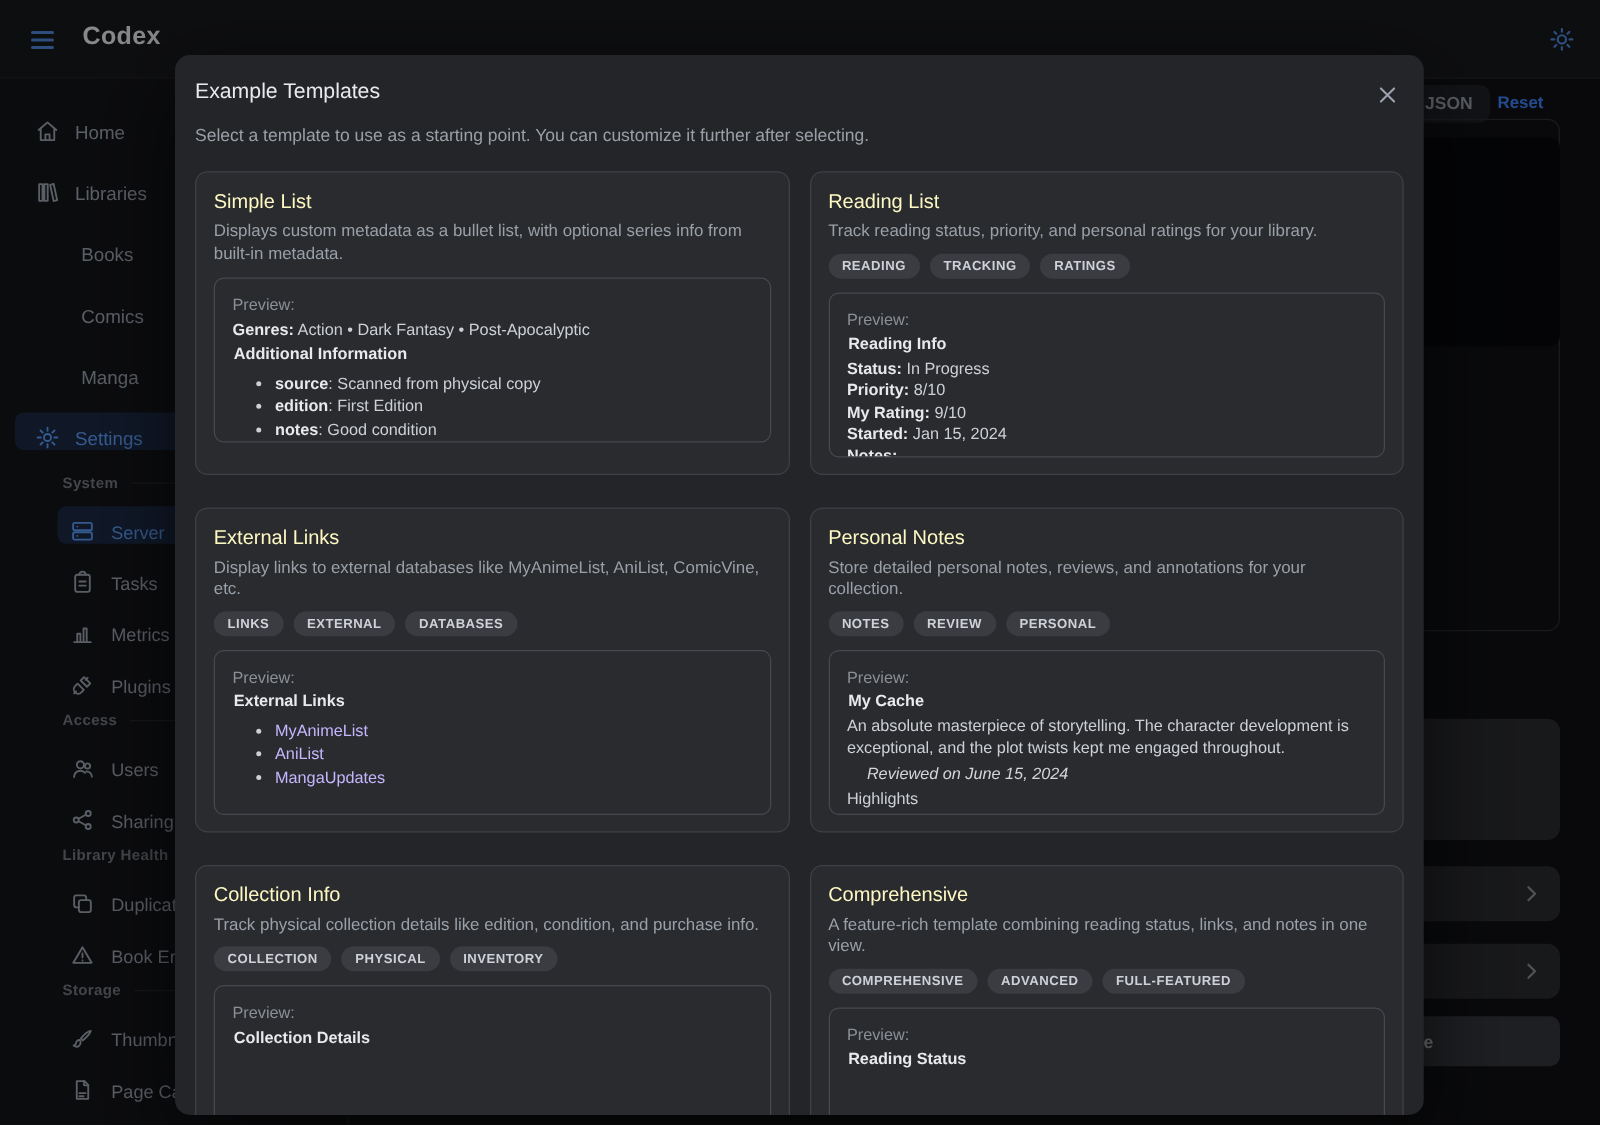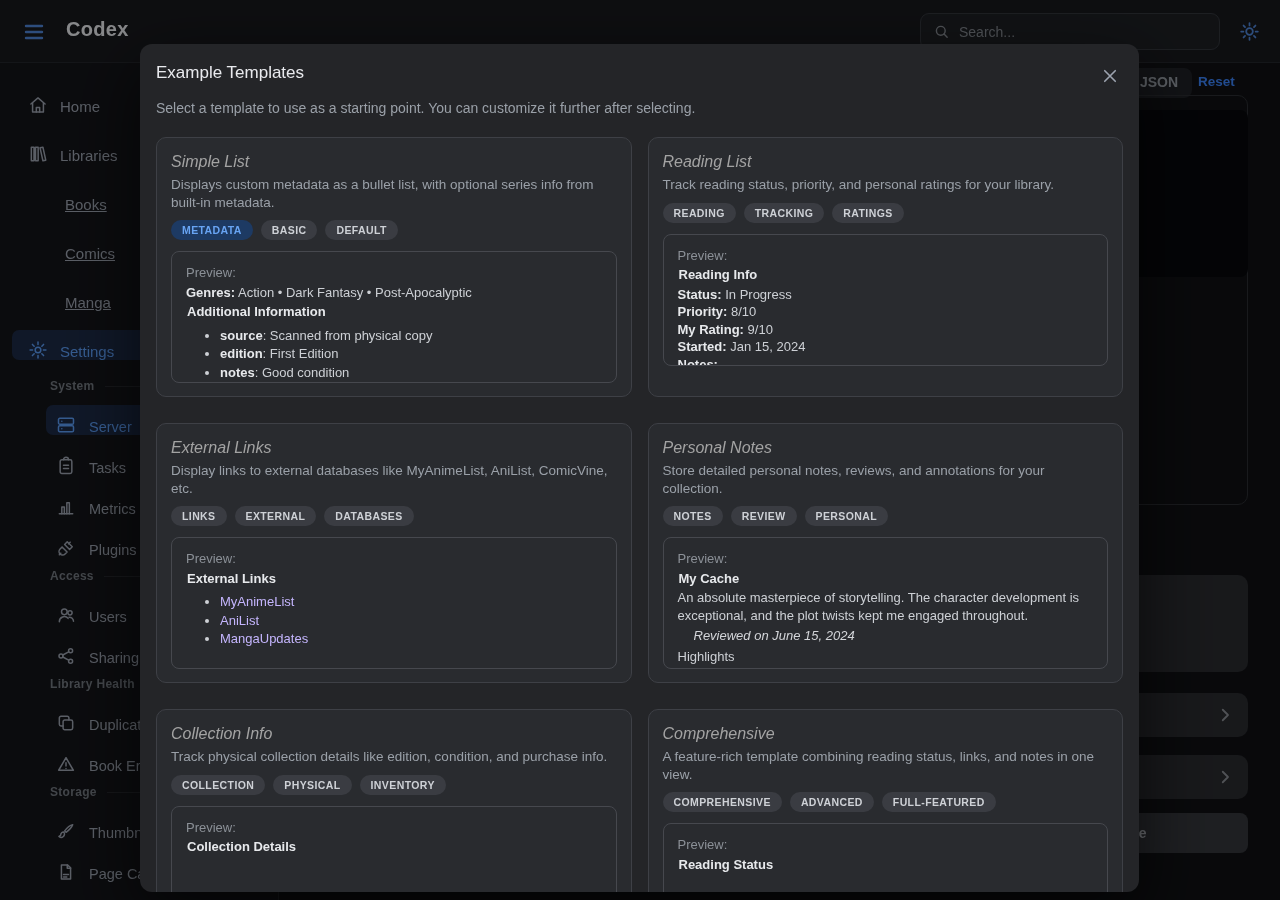--- a/index.html
+++ b/index.html
@@ -26,21 +26,21 @@
     color:#4f86d8; cursor:pointer; }
 
   
   .sidebar { position:absolute; top:63px; left:0; bottom:0; width:279px;
     background:#141519; border-right:1px solid #24262b; padding-top:22px; overflow:hidden; }
   .nav-item { display:flex; align-items:flex-end; gap:12px; height:30px;
     margin:0 12px 19px 12px; padding-left:16px; border-radius:7px;
     color:#9ca3af; font-size:15px; cursor:pointer; }
   .nav-item .icn { width:20px; height:20px; display:flex; flex:none; }
   .icn svg { width:100%; height:100%; }
-  .nav-item.indent { padding-left:53px;text-decoration:underline; }
+  .nav-item.indent { padding-left:53px; }
   .nav-item.sub { margin:0 12px 11px 46px; padding-left:10px; font-size:14.5px; gap:13px; }
   .nav-item.active { background:#1c2a45; color:#5b9cf5; }
   .nav-section { display:flex; align-items:center; gap:10px; margin:6px 14px 12px 50px;
     font-size:12px; font-weight:700; color:#737980; letter-spacing:.3px; }
   .nav-section .line { flex:1; height:1px; background:#26282d; }
 
   
   .json-tab { position:absolute; top:68px; left:1120px; height:30px; padding:6px 14px 0 20px;
     background:#1f2126; border-radius:8px; color:#9aa0a8; font-weight:700; font-size:14px; cursor:pointer; }
   .reset-btn { position:absolute; top:74px; left:1198px; color:#3b82f6; font-weight:700;
@@ -65,21 +65,21 @@
     box-shadow:0 24px 70px rgba(0,0,0,.65); }
   .modal-title { padding:19px 16px 0 16px; font-size:17px; color:#e9eaee; }
   .modal-close { position:absolute; top:23px; right:20px; width:18px; height:18px;
     color:#9ca3af; cursor:pointer; }
   .modal-sub { margin:17px 16px 0 16px; font-size:14px; color:#9aa0a8; }
   .tpl-grid { margin-top:6px; padding:15px 16px 16px 16px; display:grid;
     grid-template-columns:1fr 1fr; column-gap:16px; row-gap:26px; }
 
   .card { background:#292b2f; border:1px solid #3e4046; border-radius:10px;
     padding:13px 14px; cursor:pointer; }
-  .card-title { font-size:16px; color:#a3a3a3; margin:2px 0 5px;font-style:italic; }
+  .card-title { font-size:16px; color:#fef9c3; margin:2px 0 5px; }
   .card-desc { font-size:13.5px; color:#9aa0a8; line-height:1.3; }
   .tags { display:flex; gap:8px; margin-top:9px; }
   .tag { font-size:10.5px; font-weight:700; letter-spacing:.4px; padding:4px 11px;
     border-radius:999px; background:#3a3c42; color:#ced1d6; }
   .tag.accent { background:#1d3a63; color:#68a4f3; }
 
   .preview { margin-top:11px; border:1px solid #46484e; border-radius:8px;
     padding:12px 14px; height:132px; overflow:hidden;
     font-size:13px; line-height:1.35; color:#cdd0d5; }
   .pv-label { color:#8b9097; margin-bottom:2px; }
@@ -97,27 +97,20 @@
 
 <div class="app">
 
   <div class="topbar">
     <span class="menu-btn">
       <svg viewBox="0 0 24 24" fill="none" stroke="currentColor" stroke-width="2.4" stroke-linecap="round">
           <path d="M4 6h16M4 12h16M4 18h16"></path>
         </svg>
     </span>
     <span class="brand">Codex</span>
-    <div class="search">
-      <svg viewBox="0 0 24 24" fill="none" stroke="currentColor" stroke-width="2" stroke-linecap="round">
-          <circle cx="11" cy="11" r="6.2"></circle>
-          <path d="M20 20l-4.4-4.4"></path>
-        </svg>
-      <input type="text" placeholder="Search..." style="">
-    </div>
     <span class="sun-btn">
       <svg viewBox="0 0 24 24" fill="none" stroke="currentColor" stroke-width="2" stroke-linecap="round">
           <circle cx="12" cy="12" r="3.8"></circle>
           <path d="M12 2.5V5M12 19v2.5M2.5 12H5M19 12h2.5M5.2 5.2l1.7 1.7M17.1 17.1l1.7 1.7M18.8 5.2l-1.7 1.7M6.9 17.1l-1.7 1.7"></path>
         </svg>
     </span>
   </div>
 
   <nav class="sidebar">
       <div class="nav-item">
@@ -304,25 +297,20 @@
   <span class="modal-close">
     <svg viewBox="0 0 24 24" fill="none" stroke="currentColor" stroke-width="2.2" stroke-linecap="round">
         <path d="M5 5l14 14M19 5L5 19"></path>
       </svg>
   </span>
   <div class="modal-sub">Select a template to use as a starting point. You can customize it further after selecting.</div>
   <div class="tpl-grid">
       <div class="card">
         <div class="card-title">Simple List</div>
         <div class="card-desc">Displays custom metadata as a bullet list, with optional series info from built-in metadata.</div>
-        <div class="tags">
-          <span class="tag accent">METADATA</span>
-          <span class="tag">BASIC</span>
-          <span class="tag">DEFAULT</span>
-        </div>
         <div class="preview">
           <div class="pv-label">Preview:</div>
           <div class="pv-line"><b>Genres:</b><span> Action • Dark Fantasy • Post-Apocalyptic</span></div>
           <div class="pv-h">Additional Information</div>
           <ul class="pv-ul">
             <li><b>source</b><span>: Scanned from physical copy</span></li>
             <li><b>edition</b><span>: First Edition</span></li>
             <li><b>notes</b><span>: Good condition</span></li>
           </ul>
         </div>

